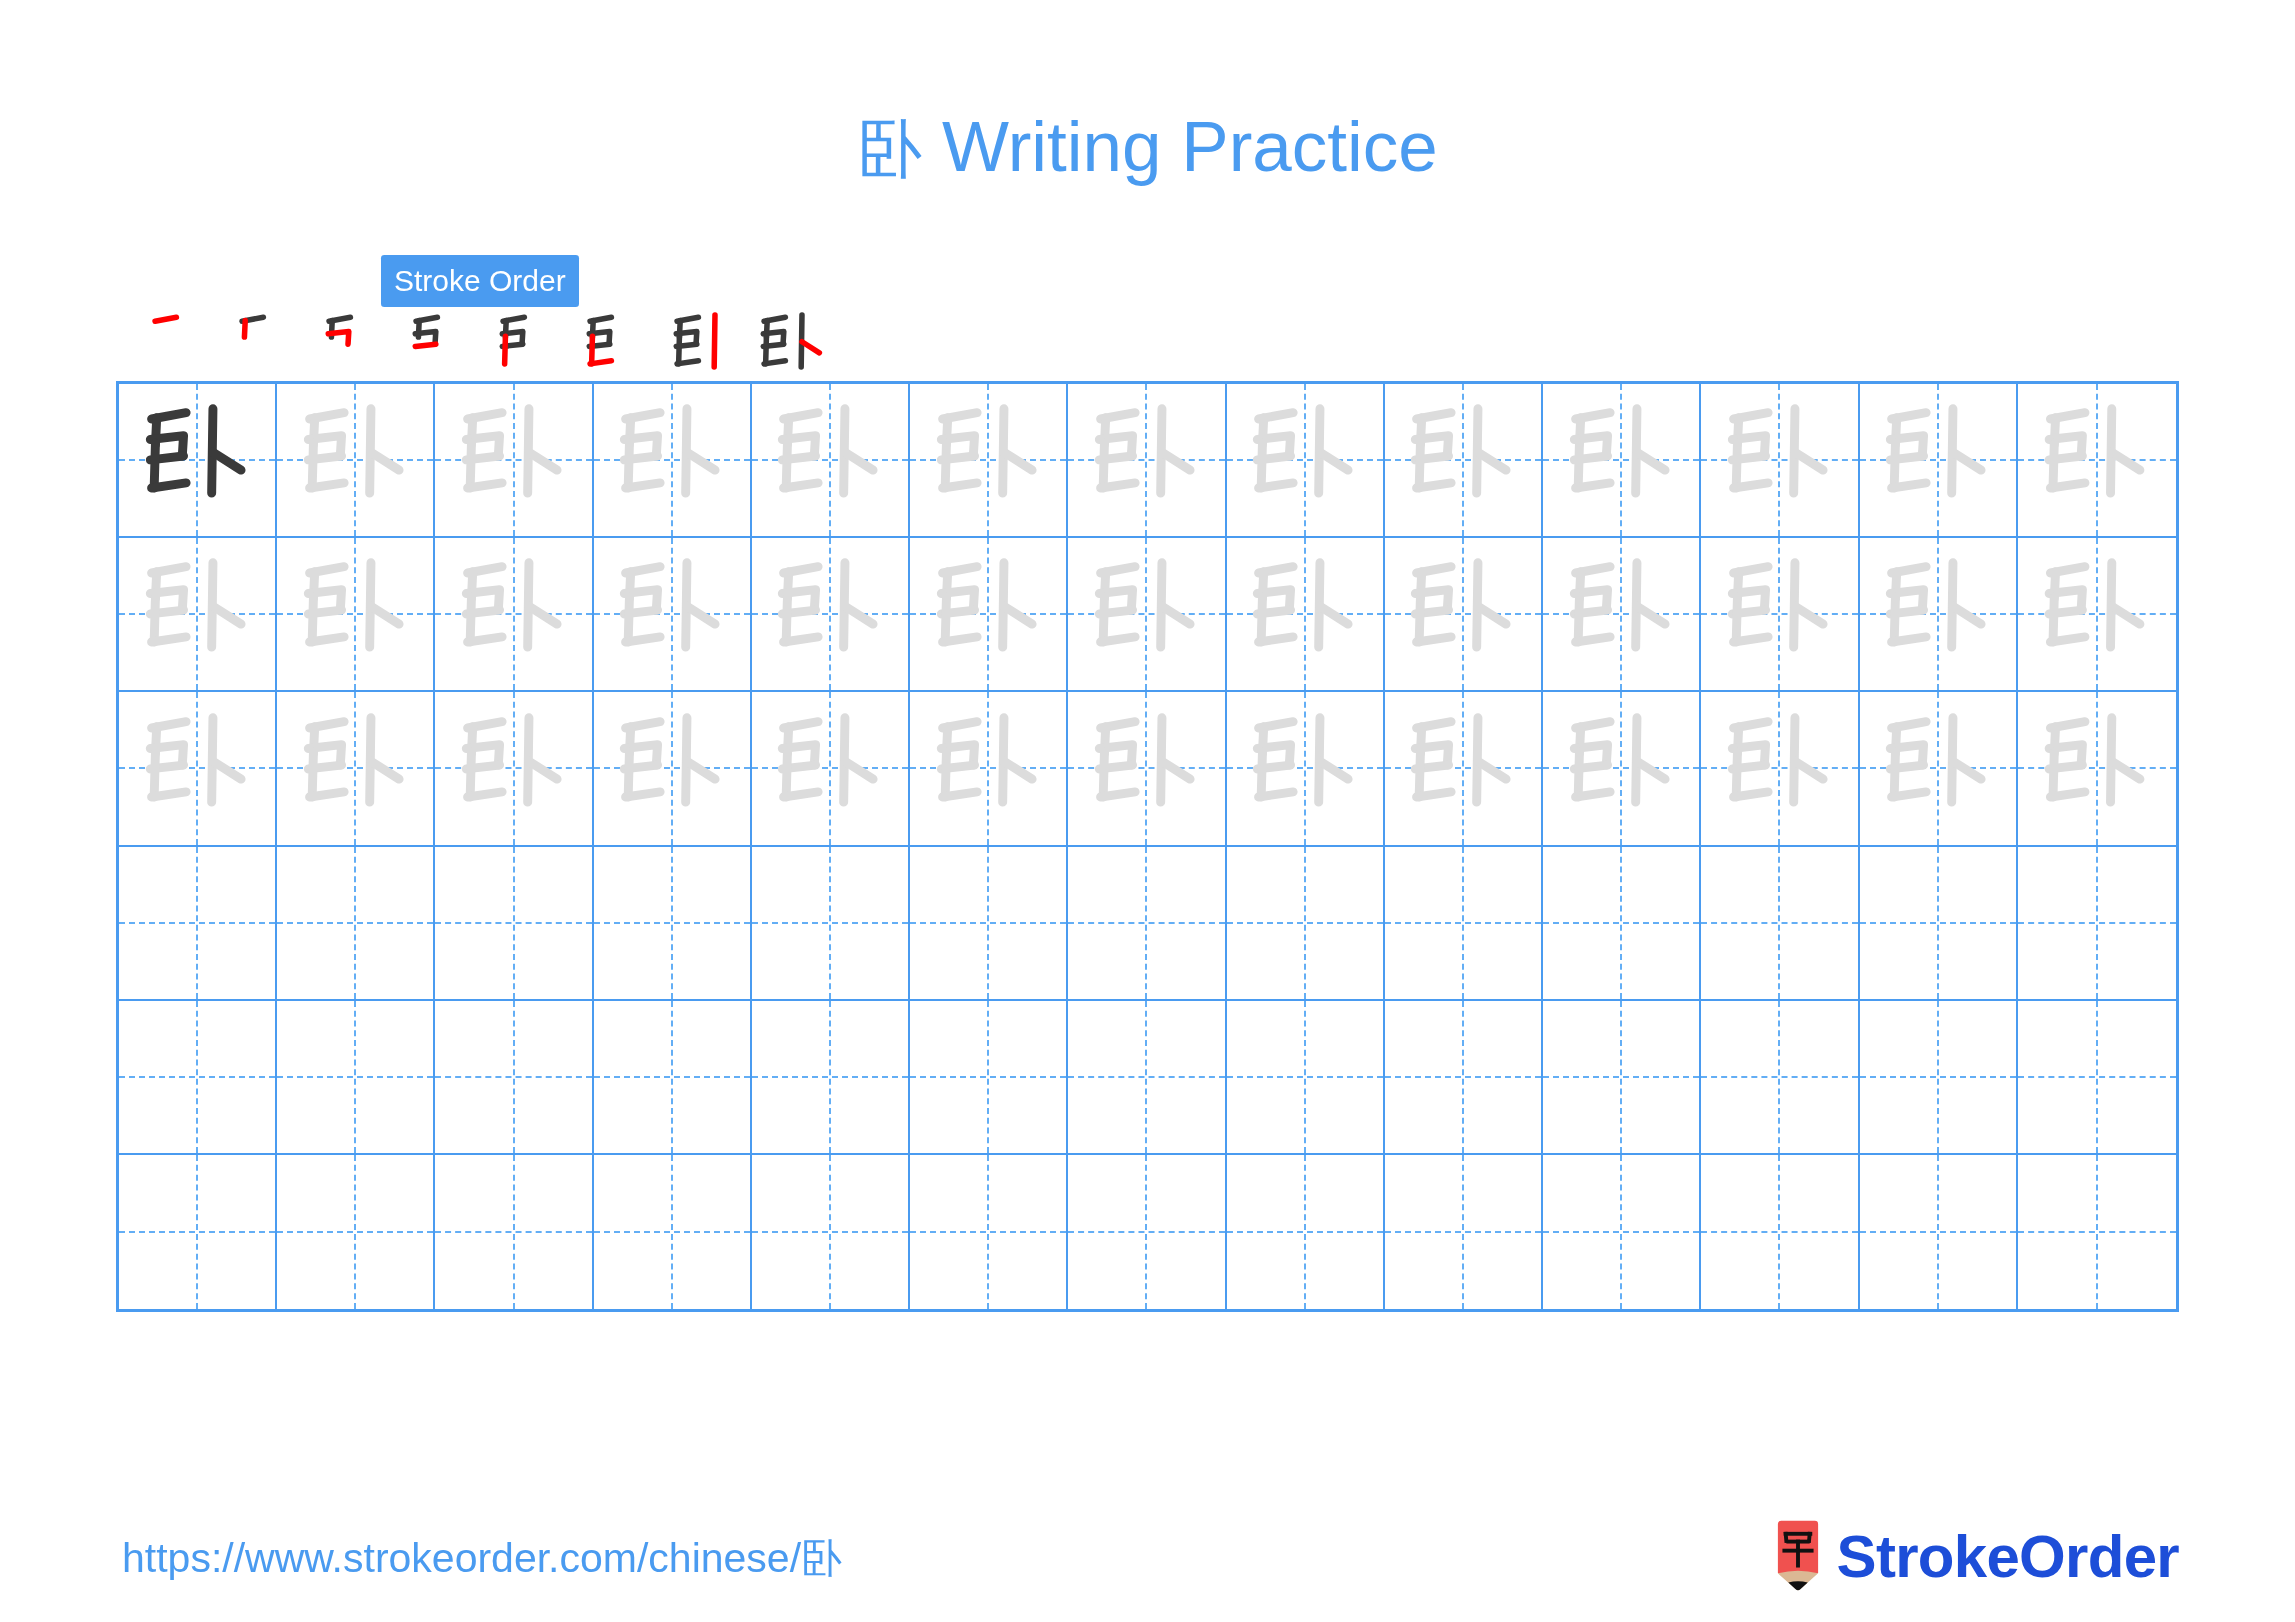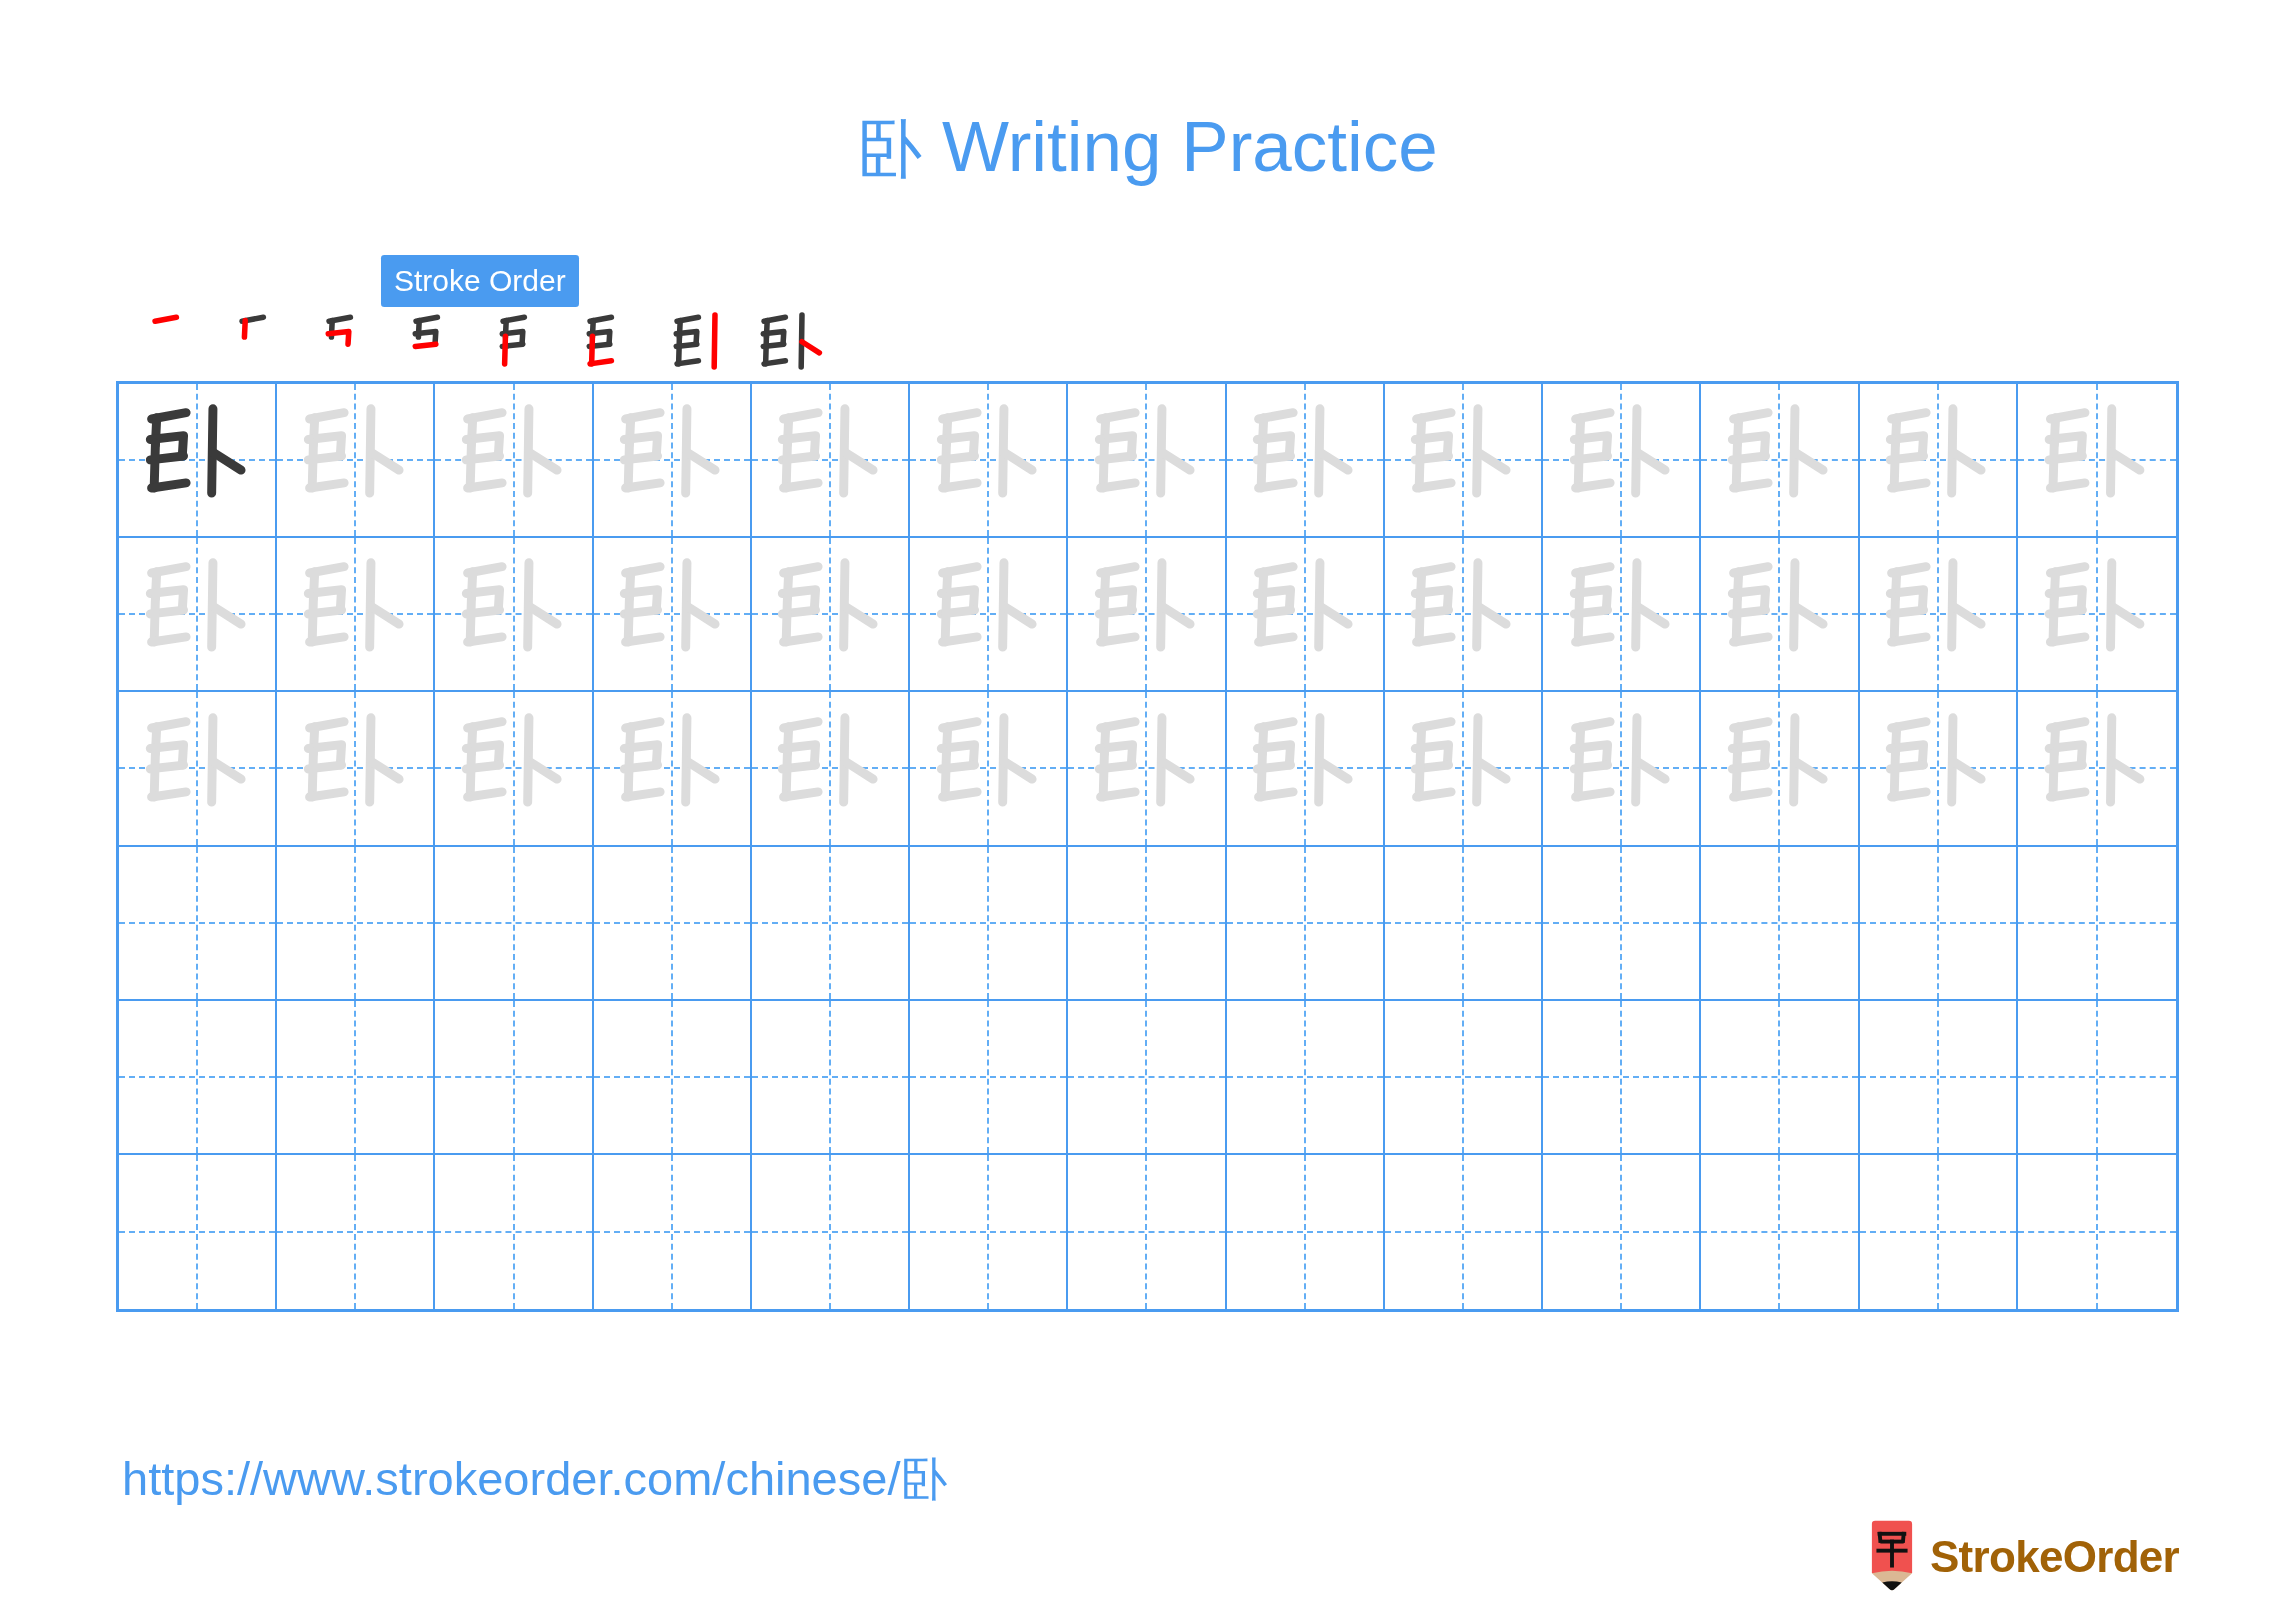--- a/index.html
+++ b/index.html
@@ -128,43 +128,43 @@
   .cell-glyph svg {
     width: 84%;
     height: 84%;
     display: block;
   }
 
   
   .footer-url {
     position: absolute;
     left: 122px;
-    top: 1448px;
+    top: 1531px;
     color: #4a9bf0;
-    font-size: 47px;
+    font-size: 41px;
     white-space: nowrap;
   }
   .brand {
     position: absolute;
     right: 116px;
     top: 1517px;
     display: flex;
     align-items: center;
     height: 79px;
   }
   .brand-logo {
     width: 48px;
     height: 73px;
     margin-right: 14.4px;
     flex: 0 0 auto;
   }
   .brand-name {
-    font-size: 44px;
+    font-size: 60px;
     font-weight: bold;
-    color: #a16207;
+    color: #1d4ed8;
     letter-spacing: -0.7px;
     line-height: 1;
     white-space: nowrap;
   }
 </style>
 </head>
 <body>
 
 <div class="page">
 

